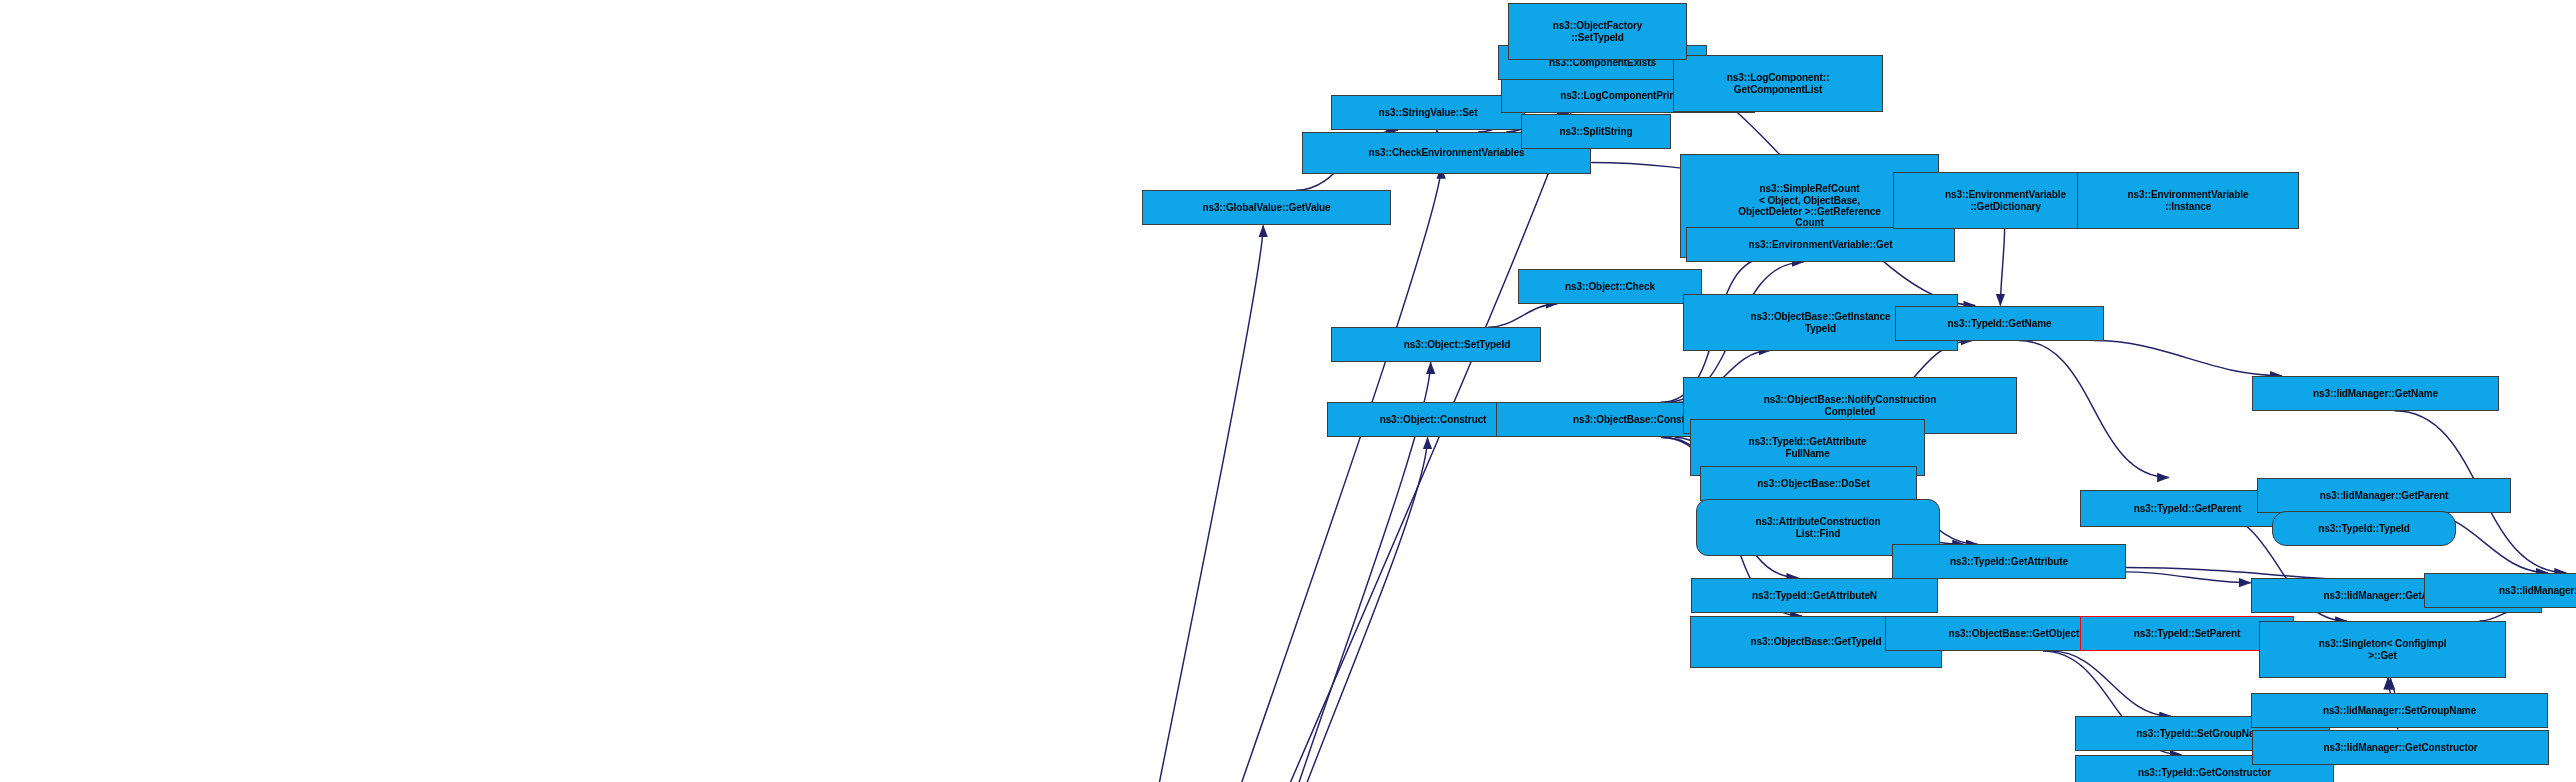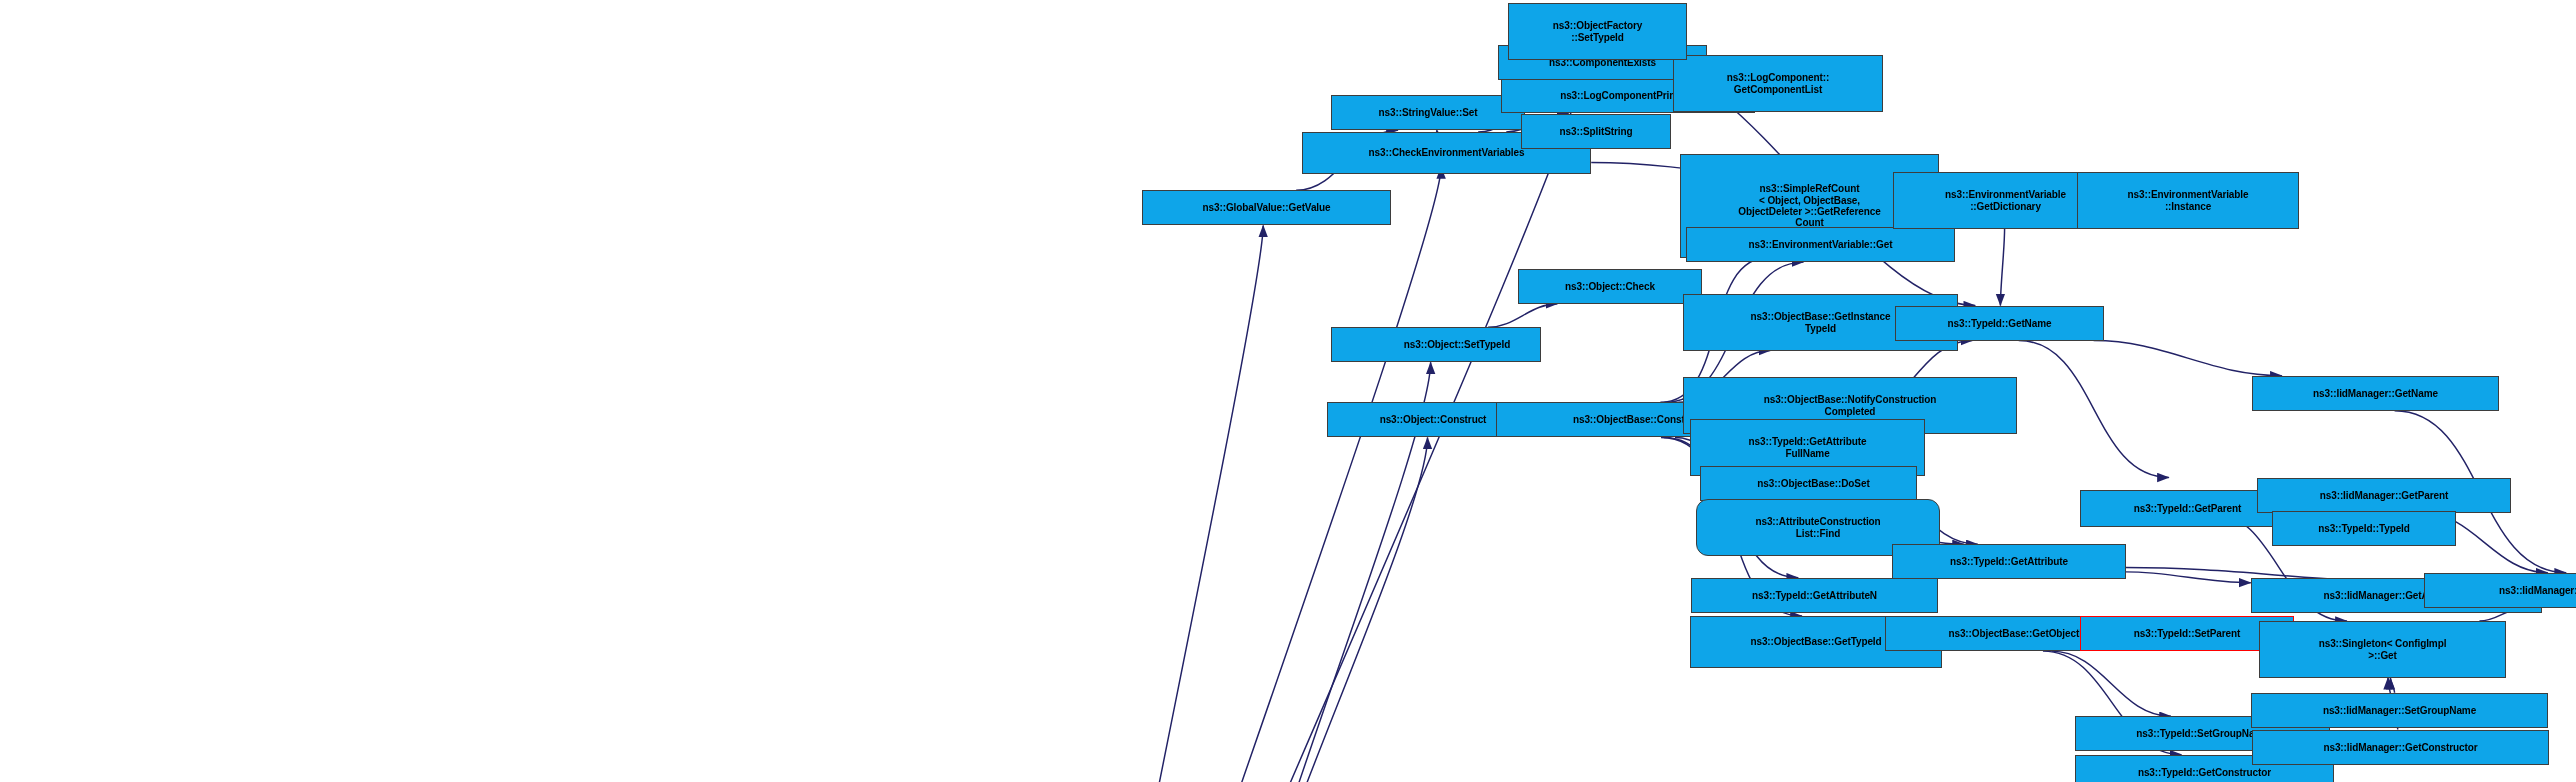--- a/index.html
+++ b/index.html
@@ -181,21 +181,21 @@
       <div class="node" style="left: 1892px; top: 544px; width: 234px; height: 35px;"><span class="lbl">ns3::TypeId::GetAttribute</span></div>
       <div class="node" style="left: 1691px; top: 578px; width: 247px; height: 35px;"><span class="lbl">ns3::TypeId::GetAttributeN</span></div>
       <div class="node" style="left: 1690px; top: 616px; width: 252px; height: 52px;"><span class="lbl">ns3::ObjectBase::GetTypeId</span></div>
       <div class="node" style="left: 1885px; top: 616px; width: 269px; height: 35px;"><span class="lbl">ns3::ObjectBase::GetObjectIid</span></div>
       <div class="node highlight" style="left: 2080px; top: 616px; width: 214px; height: 35px;"><span class="lbl">ns3::TypeId::SetParent</span></div>
       <div class="node" style="left: 2080px; top: 478px; width: 215px; height: 37px; margin-top: 12px;"><span class="lbl">ns3::TypeId::GetParent</span></div>
       <div class="node" style="left: 2075px; top: 716px; width: 255px; height: 35px;"><span class="lbl">ns3::TypeId::SetGroupName</span></div>
       <div class="node" style="left: 2075px; top: 755px; width: 259px; height: 35px;"><span class="lbl">ns3::TypeId::GetConstructor</span></div>
       <div class="node" style="left: 2252px; top: 376px; width: 247px; height: 35px;"><span class="lbl">ns3::IidManager::GetName</span></div>
       <div class="node" style="left: 2257px; top: 478px; width: 254px; height: 35px;"><span class="lbl">ns3::IidManager::GetParent</span></div>
-      <div class="node" style="left: 2272px; top: 511px; width: 184px; height: 35px;"><span class="lbl">ns3::TypeId::TypeId</span></div>
+      <div class="node" style="left: 2272px; top: 511px; width: 184px; height: 35px; border-radius: 14px;"><span class="lbl">ns3::TypeId::TypeId</span></div>
       <div class="node" style="left: 2251px; top: 578px; width: 291px; height: 35px;"><span class="lbl">ns3::IidManager::GetAttributeN</span></div>
       <div class="node" style="left: 2424px; top: 573px; width: 321px; height: 35px;"><span class="lbl">ns3::IidManager::LookupInformation</span></div>
       <div class="node" style="left: 2259px; top: 621px; width: 247px; height: 57px;"><span class="lbl">ns3::Singleton&lt; ConfigImpl
 &gt;::Get</span></div>
       <div class="node" style="left: 2251px; top: 693px; width: 297px; height: 35px;"><span class="lbl">ns3::IidManager::SetGroupName</span></div>
       <div class="node" style="left: 2252px; top: 730px; width: 297px; height: 35px;"><span class="lbl">ns3::IidManager::GetConstructor</span></div>
     </div>
 </div>
 
 

